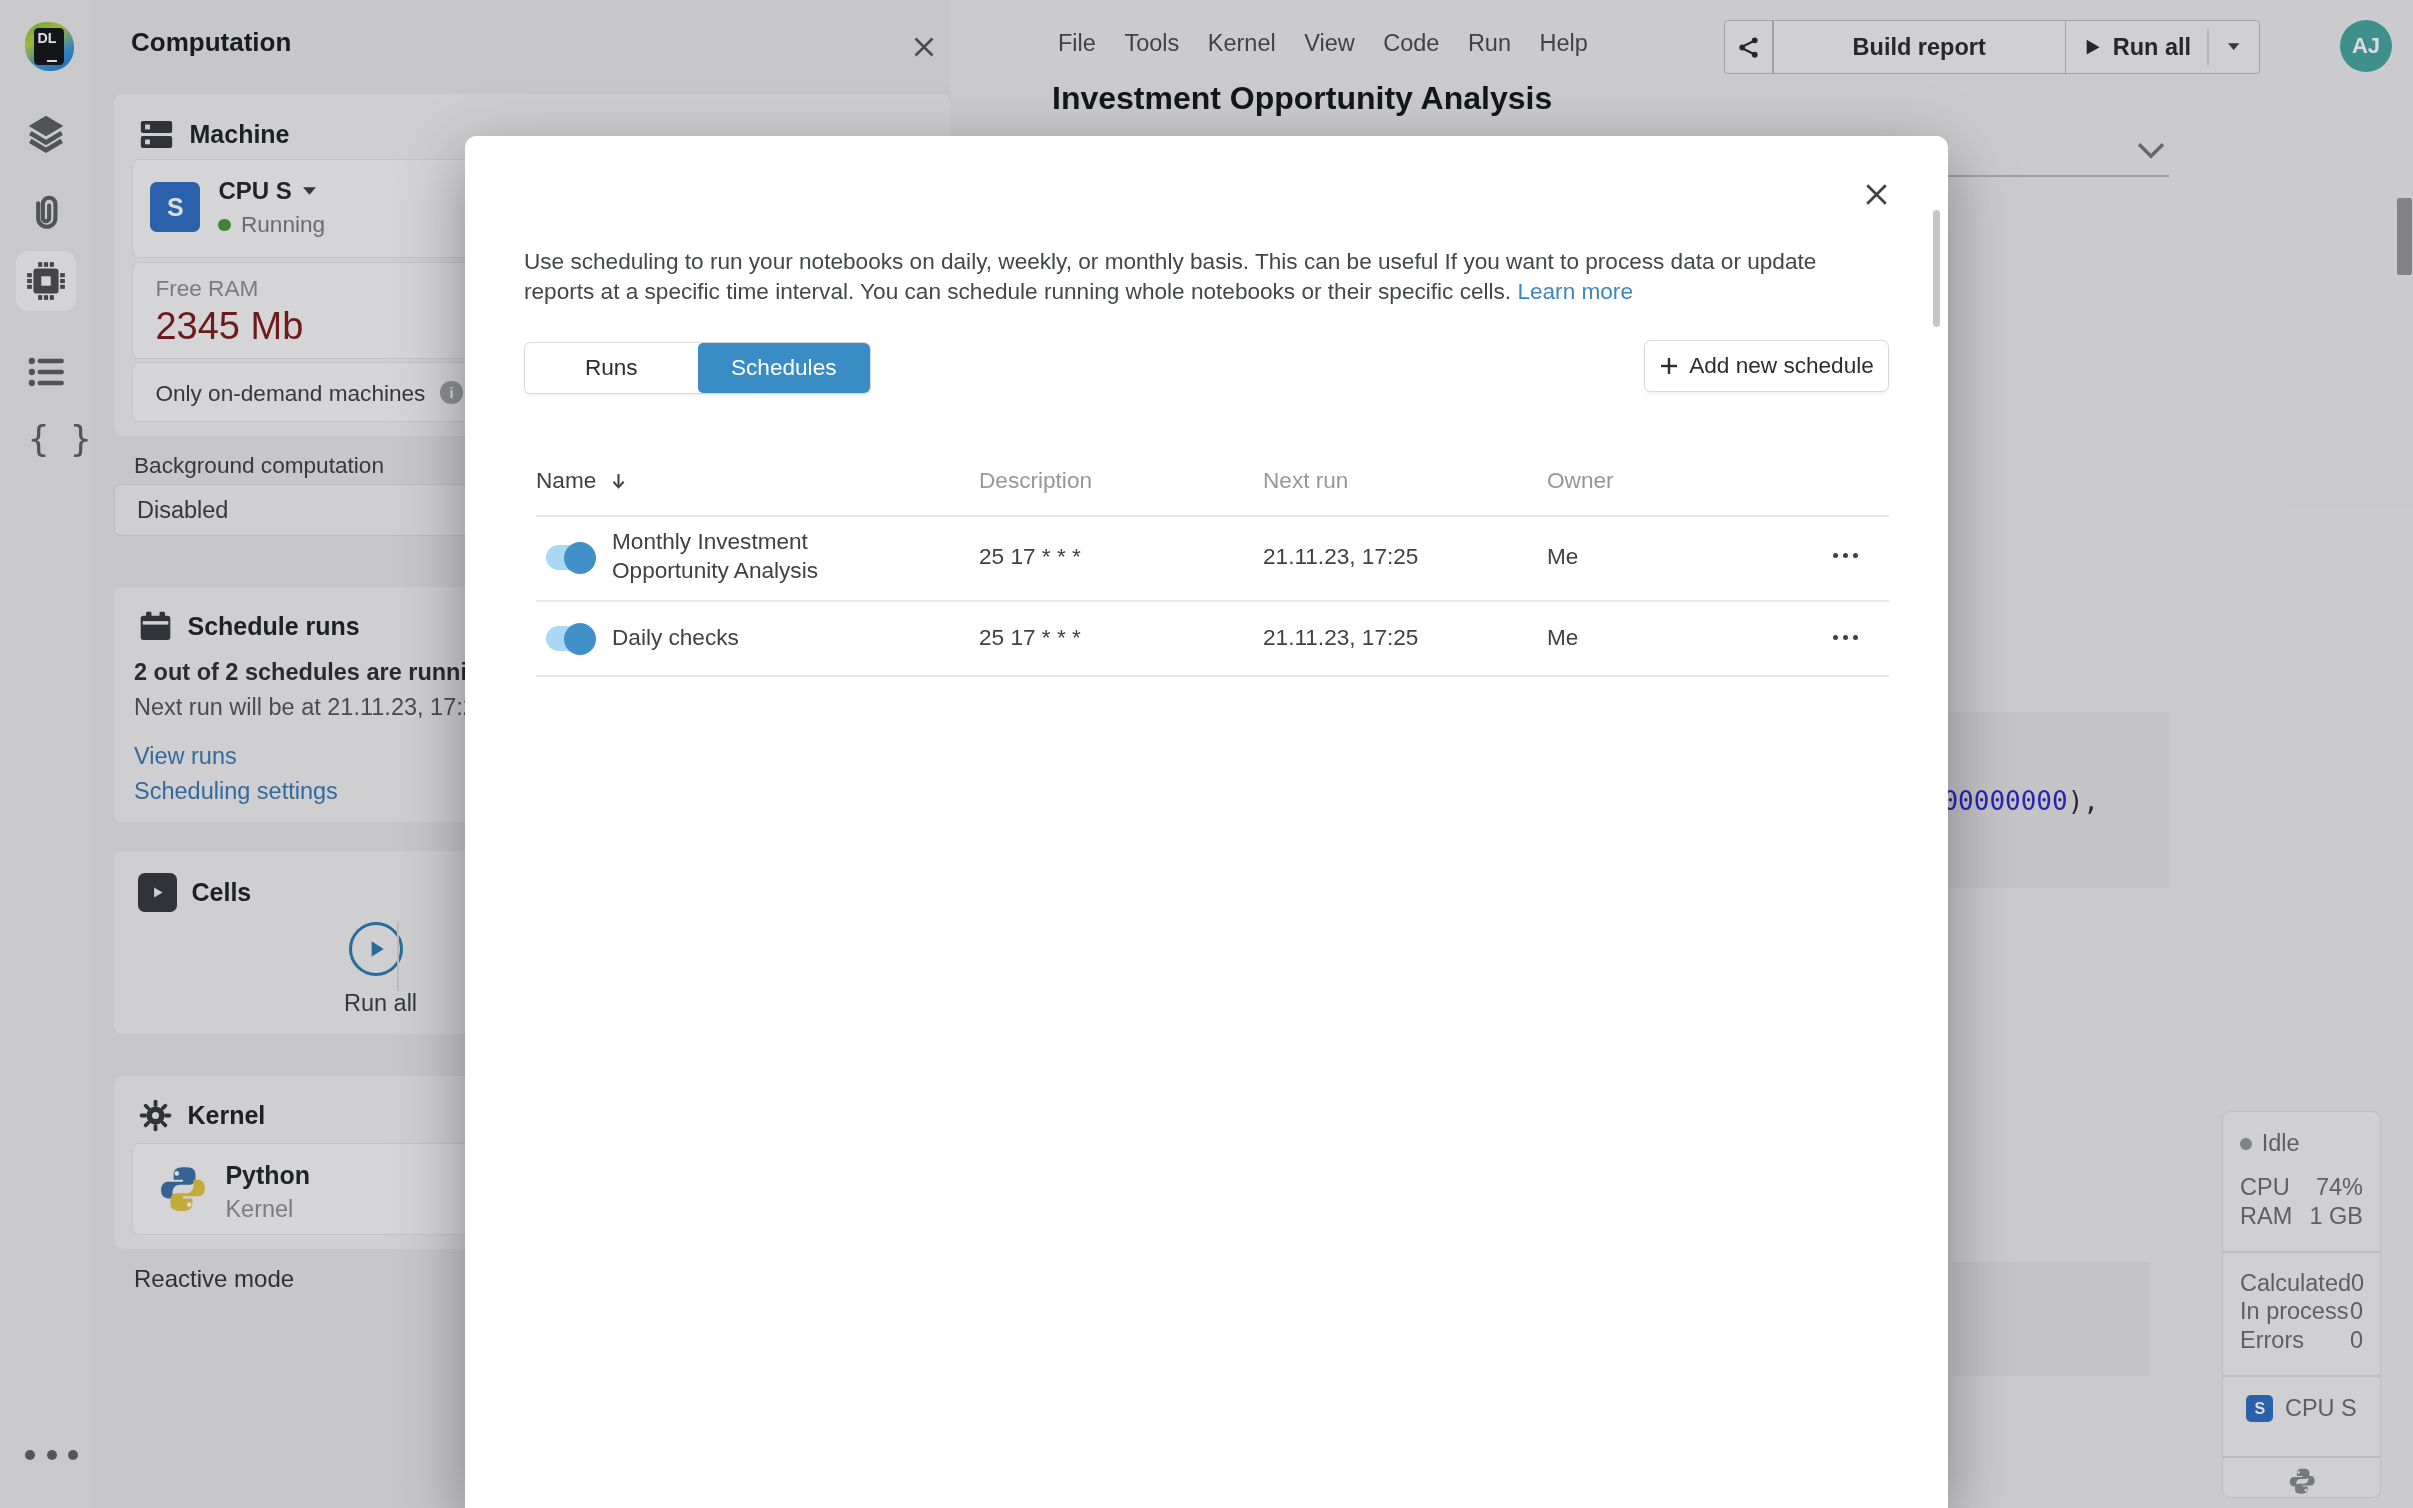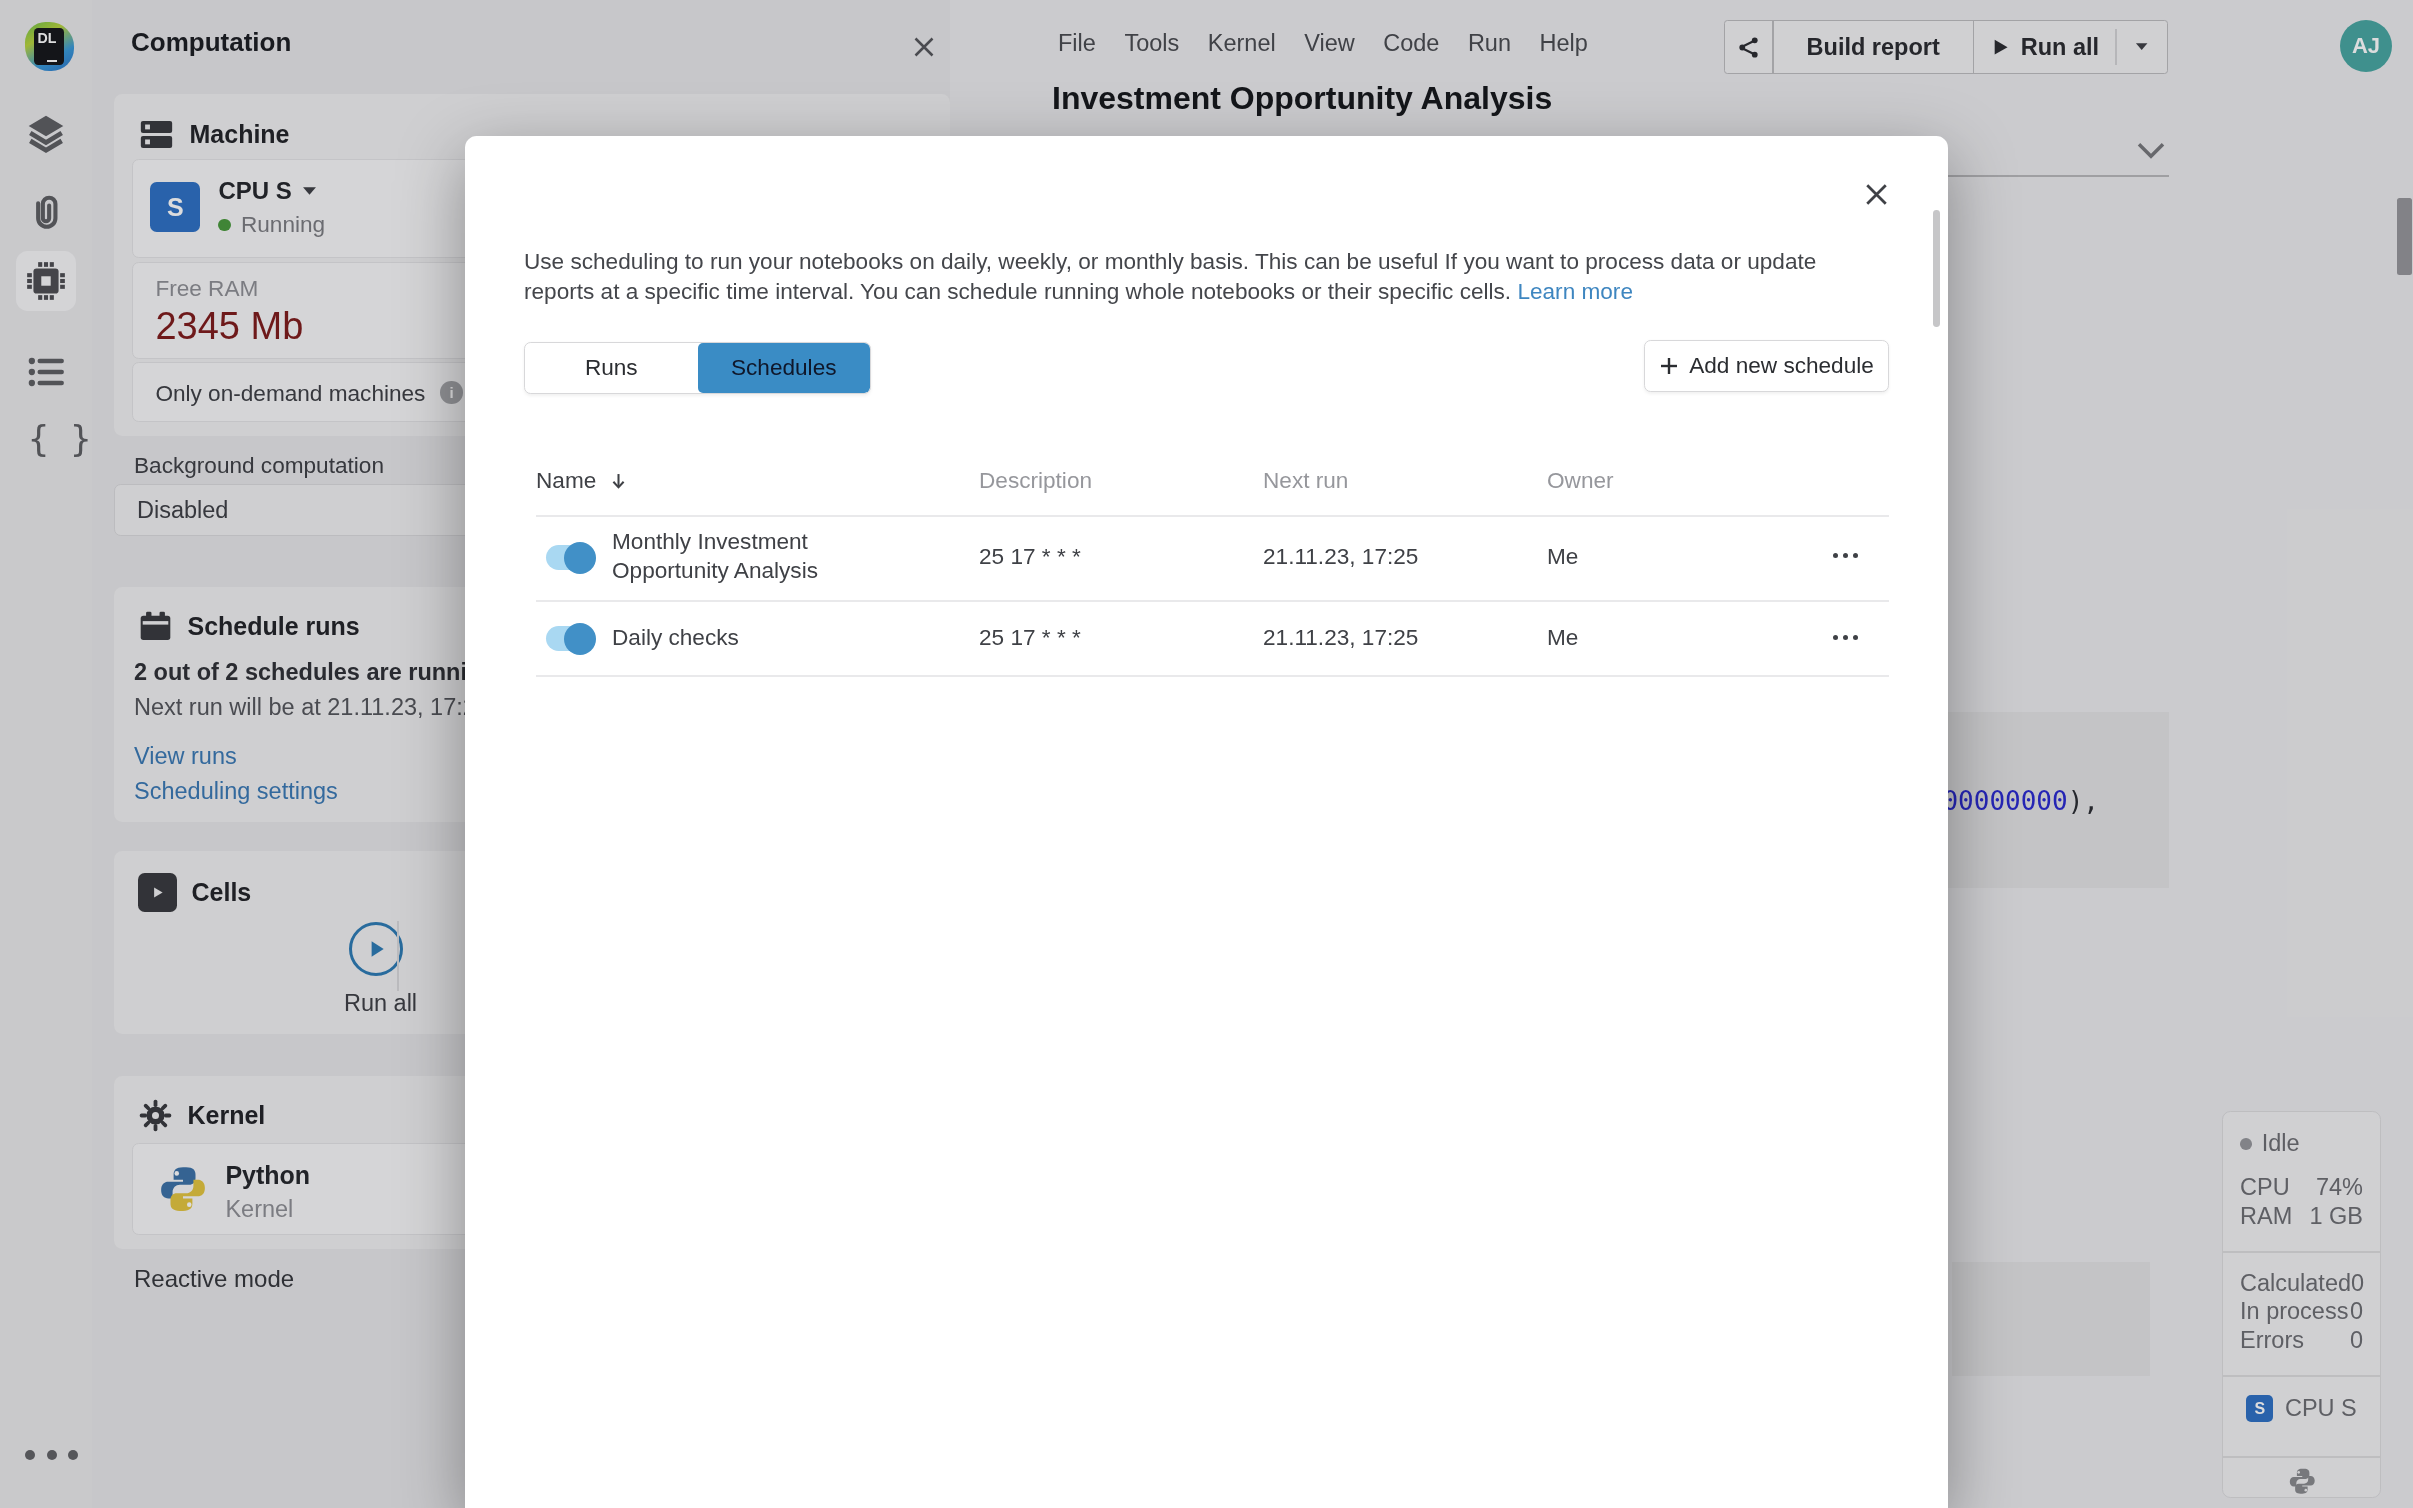--- a/index.html
+++ b/index.html
@@ -55,21 +55,21 @@
   .cells-divider { position:absolute; left:283px; top:70px; width:1.7px; height:70px; background:#d9d9db; }
 
   .dark-sq-ico { width:39px; height:39px; background:#3a3b3f; border-radius:6.7px; display:flex; align-items:center; justify-content:center; }
   .py-name { position:absolute; left:92px; top:17px; font-size:25px; font-weight:bold; color:#26282d; }
   .py-sub { position:absolute; left:92px; top:52px; font-size:23.5px; color:#8f9095; }
   .reactive { position:absolute; left:42px; top:1265px; font-size:24px; color:#36383d; }
 
   
   #menubar { left:1058px; top:30px; display:flex; gap:28.5px; font-size:23.5px; color:#4a4c51; }
   #menubar span { cursor:pointer; }
-  #toolbar { left:1724px; top:20px; width:444px; height:54px; background:#f1f1f3; border:1.7px solid #bdbdbf; border-radius:3.4px;
+  #toolbar { left:1724px; top:20px; width:536px; height:54px; background:#f1f1f3; border:1.7px solid #bdbdbf; border-radius:3.4px;
              display:flex; align-items:stretch; }
   #toolbar .seg { display:flex; align-items:center; justify-content:center; cursor:pointer; }
   #toolbar .sep { width:1.7px; background:#bdbdbf; }
   #toolbar .sep2 { width:1.7px; background:#d3d3d5; margin:8.4px 0; }
   #toolbar .blab { font-size:23.5px; font-weight:bold; color:#2c2d31; }
   #avatar { left:2340px; top:20px; width:52px; height:52px; border-radius:50%; background:#49a7a2; color:#fff;
             font-weight:bold; font-size:22px; display:flex; align-items:center; justify-content:center; cursor:pointer; }
   #page-title { left:1052px; top:80px; font-size:32px; font-weight:bold; color:#17191d; }
   #collapse-chevron { left:2135px; top:141px; cursor:pointer; }
   #head-divider { left:1948px; top:175px; width:221px; height:1.7px; background:#b9b9bb; }
@@ -99,21 +99,21 @@
            box-shadow:0 20px 67px rgba(0,0,0,0.35); z-index:60; }
   .m-close { position:absolute; left:1393px; top:40px; width:37px; height:37px; cursor:pointer; }
   .m-title { position:absolute; left:41px; top:37px; font-size:28.5px; color:#191b20; }
   .m-title b { font-weight:bold; }
   .m-para { position:absolute; left:59px; top:111px; width:1344px; font-size:22.6px; line-height:30px; color:#44464b; }
   .m-para a { color:#3e86c0; text-decoration:none; cursor:pointer; }
 
   .tabs { position:absolute; left:59px; top:206px; width:347px; height:52px; background:#fff; border:1.7px solid #d8d8da;
           border-radius:6.7px; display:flex; overflow:hidden; box-shadow:0 1.7px 3.4px rgba(0,0,0,0.06); }
   .tab { flex:1; display:flex; align-items:center; justify-content:center; font-size:22.6px; color:#2b2d31; cursor:pointer; }
-  .tab.active { background:#3a8cc5; color:#0f172a; border-radius:5px; }
+  .tab.active { background:#3a8cc5; color:#ffffff; border-radius:5px; }
 
   .add-btn { position:absolute; left:1179px; top:204px; width:245px; height:52px; background:#fff; border:1.7px solid #d8d8da;
              border-radius:6.7px; display:flex; align-items:center; justify-content:center; gap:10px; cursor:pointer;
              font-size:22.6px; color:#2b2d31; box-shadow:0 1.7px 3.4px rgba(0,0,0,0.06); }
 
   .th { position:absolute; font-size:22.6px; color:#96979c; }
   .th.name { color:#3f4146; display:flex; align-items:center; gap:15px; }
   .t-div { position:absolute; left:71px; width:1353px; height:1.7px; background:#e9e9eb; }
   .cell { position:absolute; font-size:22.6px; color:#3f4146; }
   .row-name { width:318px; line-height:28.5px; }

